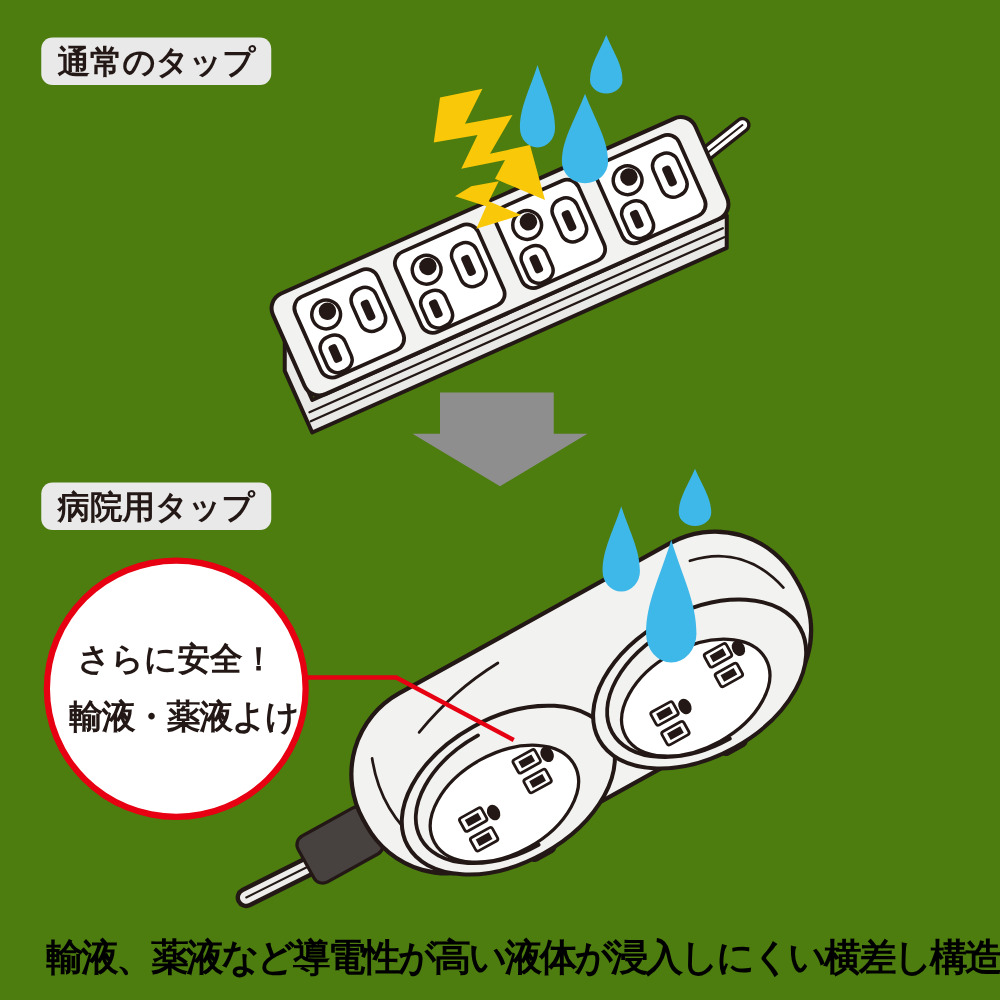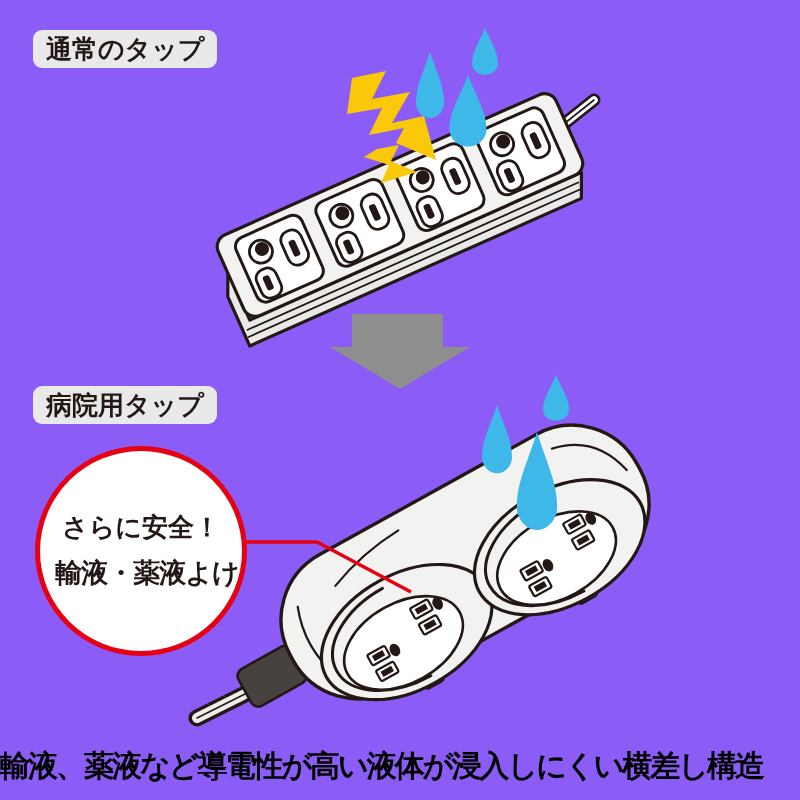--- a/index.html
+++ b/index.html
@@ -1,33 +1,33 @@
 <!DOCTYPE html>
 <html style="--outline: #231815; --body: #f2f2f0; --body-shade: #e9e9e7; --drop-blue: #3eb7e9; --lightning-yellow: #f9c808; --arrow-gray: #8e8e8e; --label-bg: #e9e9e9; --callout-red: #e60012; --cord-dark: #474240; --text-black: #231815;"><head>
 <meta charset="utf-8">
 <style>
   html,body{margin:0;padding:0;background:#fff;}
-  .stage{position:relative;width:800px;height:800px;background:#8b5cf6;overflow:hidden;
+  .stage{position:relative;width:800px;height:800px;background:#4d7c0f;overflow:hidden;
          font-family:"Liberation Sans","DejaVu Sans",sans-serif;}
   .stage svg{position:absolute;left:0;top:0;}
   
   .chip{position:absolute;background:var(--label-bg,#e9e9e9);color:var(--text-black,#231815);
         font-weight:bold;font-size:26px;line-height:38px;padding:0 13px;border-radius:9px;
         white-space:nowrap;}
   #chip-normal{left:33px;top:30px;}
   #chip-hospital{left:33px;top:386px;}
   
   .callout{position:absolute;left:35px;top:446px;width:212px;height:210px;box-sizing:border-box;
            border:5px solid var(--callout-red,#e60012);border-radius:50%;background:#fff;
            display:flex;flex-direction:column;align-items:center;justify-content:center;
            text-align:right;color:var(--text-black,#231815);font-weight:bold;}
   .callout .l1{font-size:26px;line-height:32px;margin-bottom:12px;}
   .callout .l2,.callout .l3{font-size:27px;line-height:37px;letter-spacing:-1px;margin-left:12px;}
   
-  .caption{position:absolute;left:0;top:746px;width:800px;text-align:left;font-weight:bold;
+  .caption{position:absolute;left:0;top:746px;width:800px;text-align:right;font-weight:bold;
            font-size:30px;letter-spacing:-2px;color:#000;white-space:nowrap;}
   
   .ol{stroke:var(--outline,#231815);stroke-linejoin:round;stroke-linecap:round;fill:none;}
   .fill-body{fill:var(--body,#f2f2f0);}
   .fill-side{fill:var(--body-shade,#e9e9e7);}
   .fill-white{fill:#ffffff;}
   .fill-dark{fill:var(--outline,#231815);stroke:none;}
   .drop{fill:var(--drop-blue,#3eb7e9);stroke:none;}
   .bolt{fill:var(--lightning-yellow,#f9c808);stroke:none;}
   .arrow{fill:var(--arrow-gray,#8e8e8e);stroke:none;}

